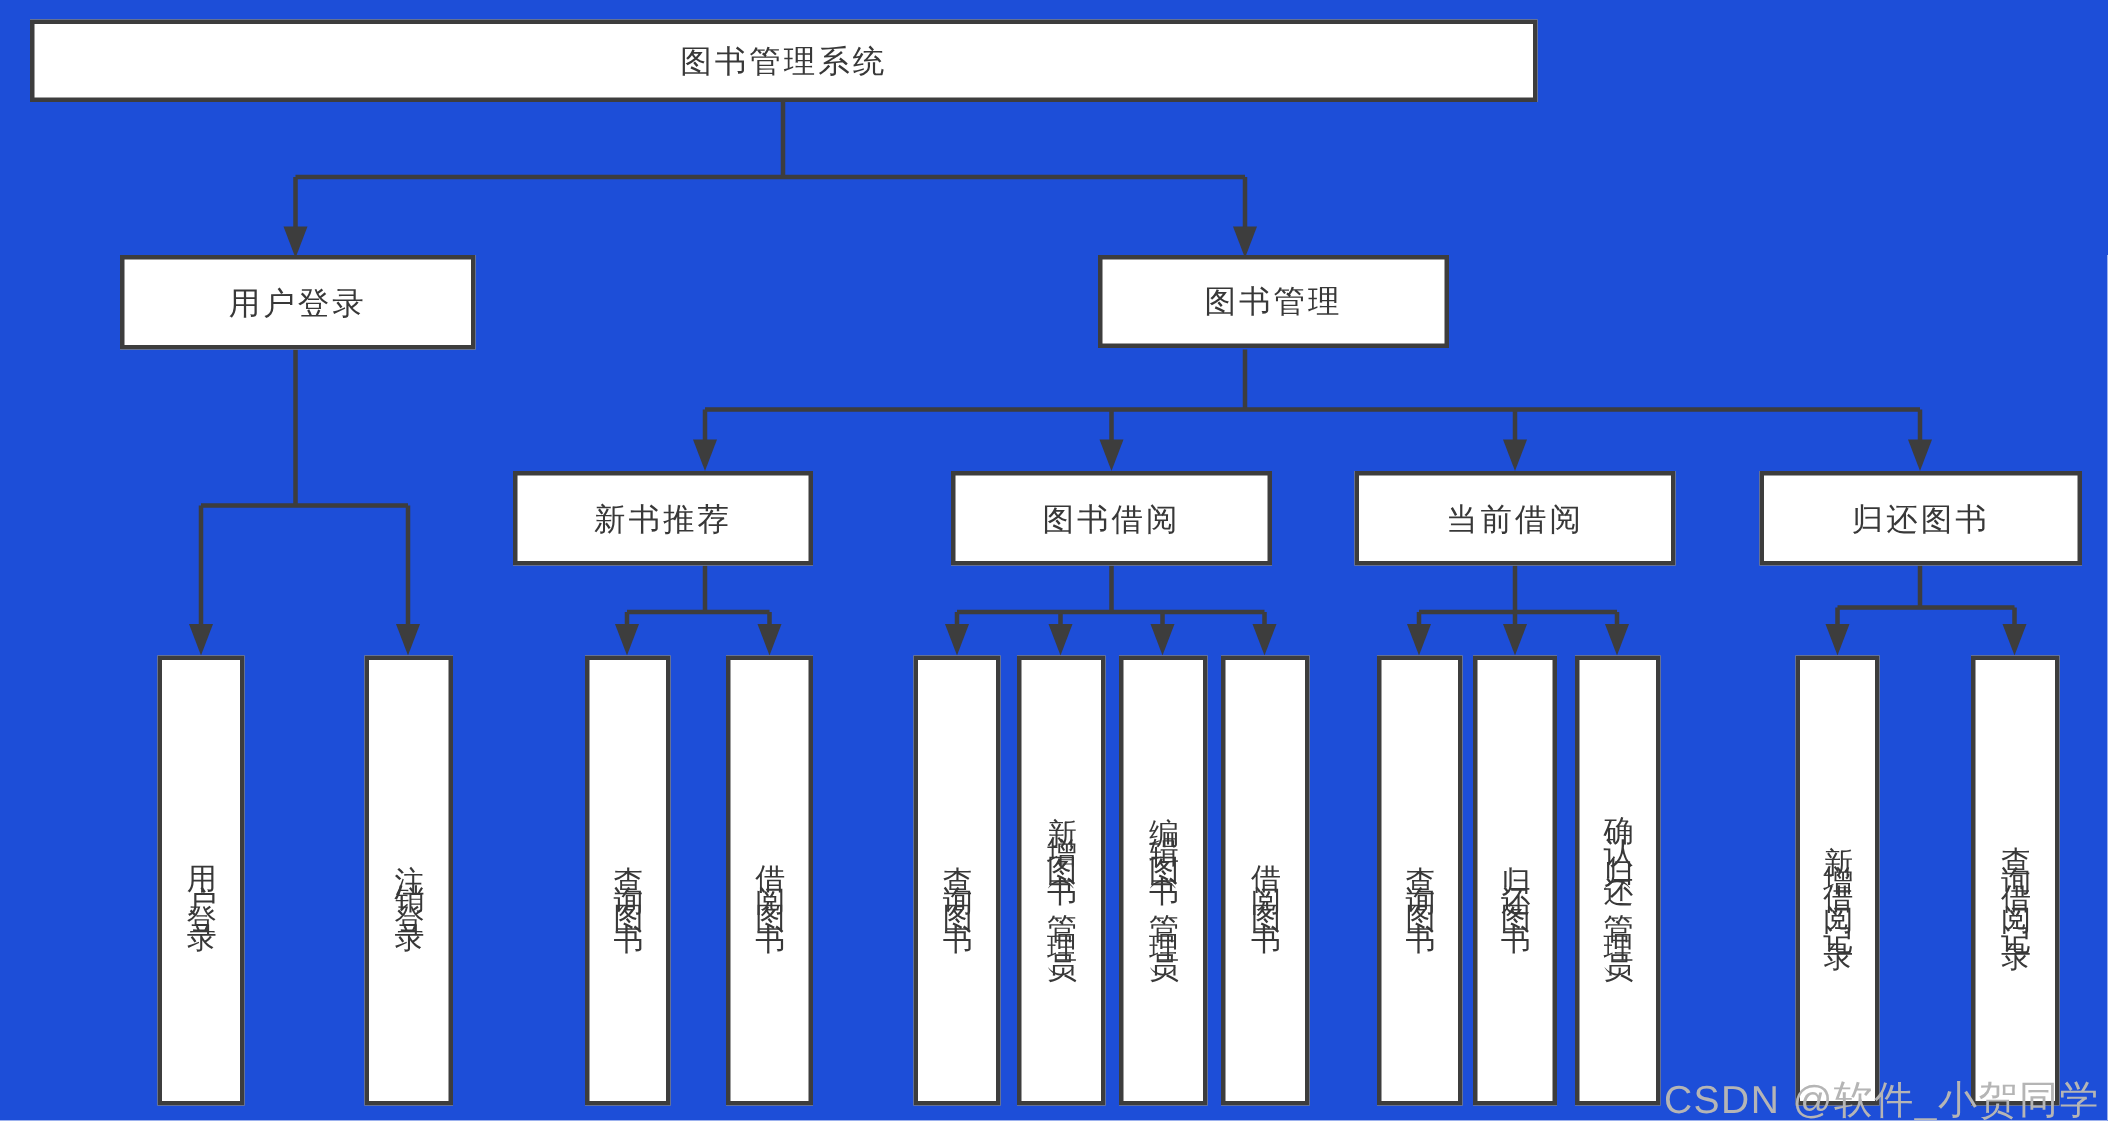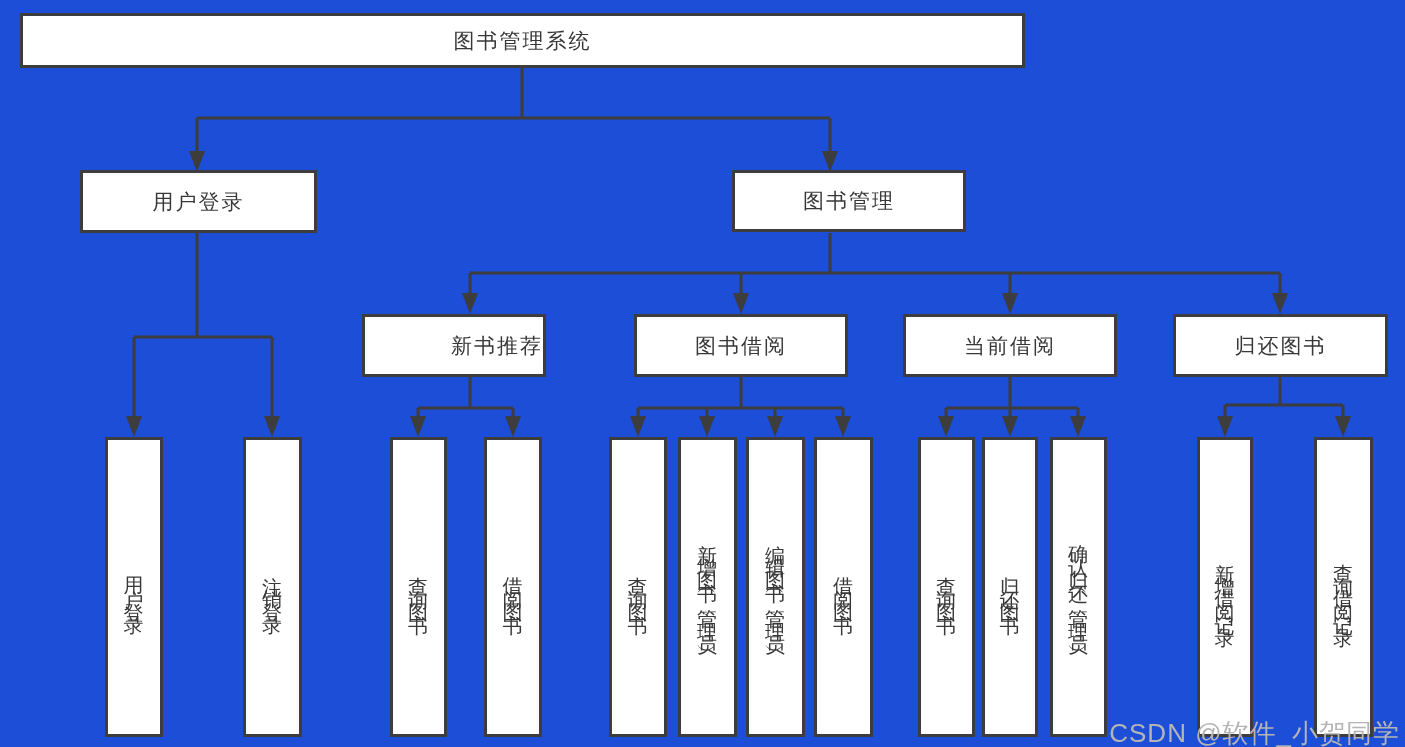--- a/index.html
+++ b/index.html
@@ -39,21 +39,21 @@
     font-size: 26px;
     color: #b5b5b5;
     letter-spacing: 1px;
     z-index: 3;
     white-space: nowrap;
   }
   
   #root            { left: 20px;  top: 13px;  width: 1005px; height: 55px; }
   #user-login      { left: 80px;  top: 170px; width: 237px;  height: 63px; }
   #book-mgmt       { left: 696px; top: 170px; width: 234px;  height: 62px; margin-left: 36px; }
-  #new-books       { left: 362px; top: 314px; width: 184px;  height: 63px; justify-content: flex-end; }
+  #new-books       { left: 342px; top: 314px; width: 200px;  height: 63px; }
   #book-borrow     { left: 634px; top: 314px; width: 214px;  height: 63px; }
   #current-borrow  { left: 903px; top: 314px; width: 214px;  height: 63px; text-align: center; }
   #borrow-records  { left: 1173px;top: 314px; width: 215px;  height: 63px; }
   .leaf            { top: 437px;  height: 300px; }
   #leaf-login      { left: 105px;  width: 58px; }
   #leaf-logout     { left: 243px;  width: 59px; }
   #leaf-nb-query   { left: 390px;  width: 57px; }
   #leaf-nb-borrow  { left: 484px;  width: 58px; }
   #leaf-bb-query   { left: 609px;  width: 58px; }
   #leaf-bb-add     { left: 678px;  width: 59px; }

